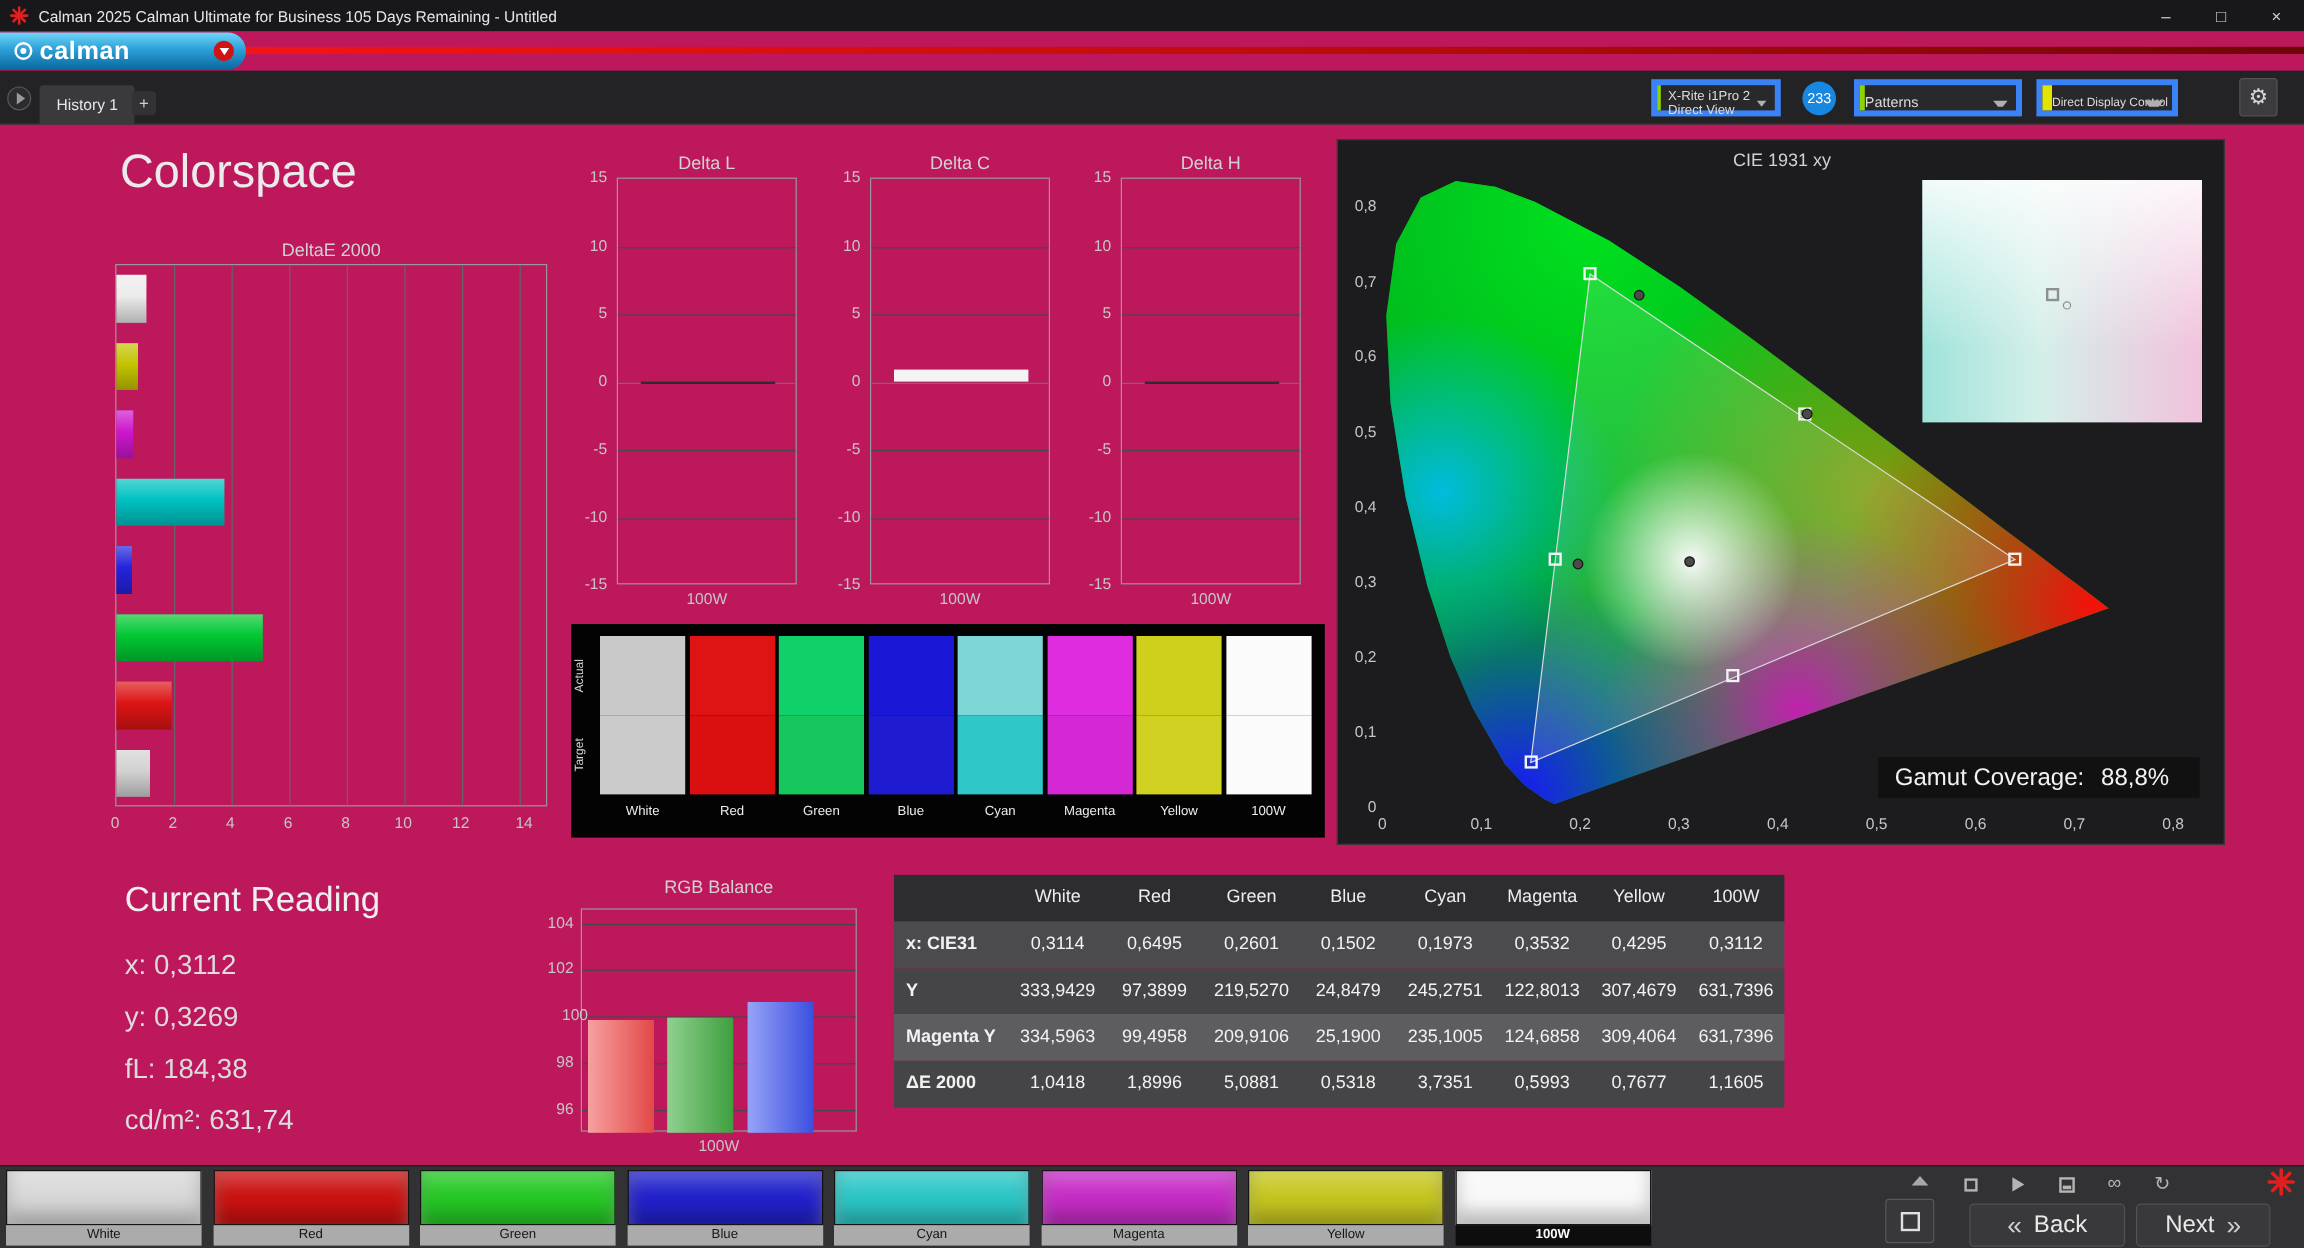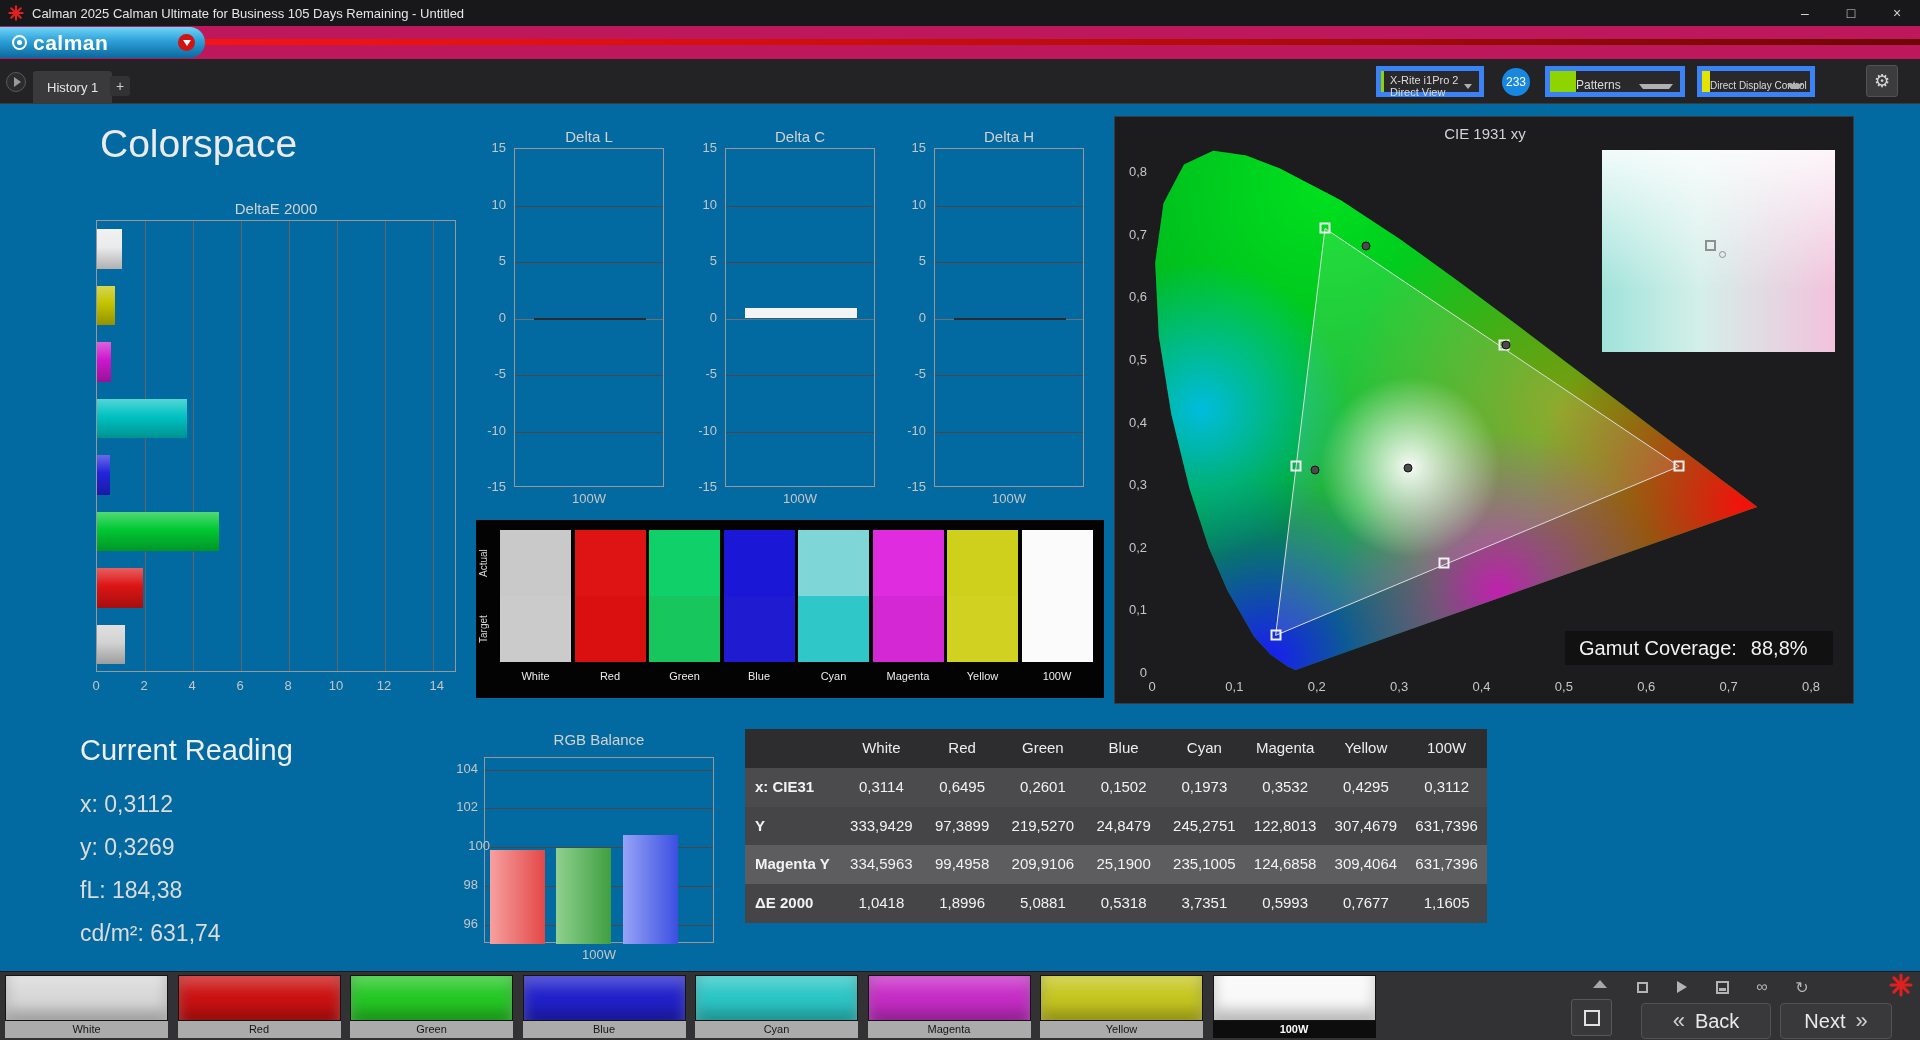--- a/index.html
+++ b/index.html
@@ -30,27 +30,27 @@
   .tri-right{border-top:5px solid transparent;border-bottom:5px solid transparent;border-left:7px solid #9a9a9a;margin-left:2px;}
   .tab{position:absolute;left:33px;top:12px;height:33px;line-height:33px;padding:0 14px;background:#3a3a3d;color:#e6e6e6;font-size:13px;border-radius:3px 3px 0 0;cursor:pointer;}
   .tab-add{position:absolute;left:110px;top:17px;width:20px;height:20px;background:#323234;border-radius:3px;color:#cfcfcf;text-align:center;line-height:20px;font-size:14px;cursor:pointer;}
   .dd{position:absolute;top:7px;height:31px;background:#29292b;border:5px solid #3b82f6;cursor:pointer;}
   .dd .accent{position:absolute;left:0;top:0;bottom:0;width:3px;}
   .dd .dd-arrow{position:absolute;right:7px;top:13px;border-left:4px solid transparent;border-right:4px solid transparent;border-top:5px solid #b0b0b0;}
   .dd-meter{left:1376px;width:108px;padding:3px 0 0 9px;}
   .dd-meter span{display:block;font-size:11px;line-height:12px;color:#dcdcdc;}
   .badge{position:absolute;left:1502px;top:9px;width:28px;height:28px;border-radius:50%;background:#1787e0;color:#fff;font-size:12px;text-align:center;line-height:28px;cursor:pointer;}
   .dd-patterns{left:1545px;width:140px;}
-  .dd-patterns span{display:block;font-size:12px;line-height:29px;padding-left:26px;color:#dcdcdc;}
+  .dd-patterns span{display:block;font-size:12px;line-height:29px;padding-left:4px;color:#dcdcdc;}
   .dd-display{left:1697px;width:118px;}
   .dd-display span{display:block;font-size:10px;line-height:29px;padding-left:8px;color:#dcdcdc;white-space:nowrap;overflow:hidden;}
   .gear-btn{position:absolute;left:1866px;top:6px;width:32px;height:32px;background:#3c3c3f;border:1px solid #525254;border-radius:3px;color:#d4d4d4;font-size:18px;text-align:center;line-height:30px;cursor:pointer;}
 
   
-  .main{position:absolute;left:0;top:104px;width:1920px;height:867px;background:#0369a1;}
+  .main{position:absolute;left:0;top:104px;width:1920px;height:867px;background:#be185d;}
   .page-title{position:absolute;left:100px;top:18px;font-size:39px;color:#ebebeb;}
   .chart{position:absolute;}
   #chart-deltaE{left:96px;top:96px;width:380px;height:500px;}
   #chart-deltaL{left:474px;top:24px;width:200px;height:385px;}
   #chart-deltaC{left:685px;top:24px;width:200px;height:385px;}
   #chart-deltaH{left:894px;top:24px;width:200px;height:385px;}
   #chart-rgb{left:450px;top:627px;width:290px;height:235px;}
   .chart-title{position:absolute;top:0;height:18px;font-size:15px;color:#d2d2d2;text-align:center;}
   .plot{position:absolute;border:1px solid #98989a;}
   .vgrid{position:absolute;top:0;bottom:0;width:1px;background:#646466;}
@@ -76,21 +76,21 @@
   .marker-square{position:absolute;width:11px;height:11px;border:2px solid #f2f2f2;transform:translate(-50%,-50%);z-index:5;}
   .marker-dot{position:absolute;width:9px;height:9px;border-radius:50%;background:#4a4a4a;border:1px solid #141414;transform:translate(-50%,-50%);z-index:5;}
   .gamut-preview{position:absolute;left:487px;top:33px;width:233px;height:202px;z-index:6;
     background:linear-gradient(to bottom,rgba(255,255,255,.85) 0%,rgba(255,255,255,0) 70%),
                linear-gradient(to right,#9fe3da 0%,#d4efe9 42%,#f2c2dc 100%);}
   .preview-square{position:absolute;left:103px;top:90px;width:11px;height:11px;border:2px solid #8f8f8f;}
   .preview-dot{position:absolute;left:117px;top:101px;width:7px;height:7px;border:1px solid #8f8f8f;border-radius:50%;}
   .coverage-bar{position:absolute;left:450px;top:514px;width:268px;height:34px;background:rgba(12,12,12,.68);z-index:6;display:flex;align-items:center;padding-left:14px;gap:14px;font-size:20px;color:#f2f2f2;}
 
   
-  #current-reading{position:absolute;left:80px;top:630px;color:#e2e2e2;}
+  #current-reading{position:absolute;left:104px;top:630px;color:#e2e2e2;}
   .cr-title{font-size:29px;margin-bottom:16px;color:#efefef;}
   .cr-line{font-size:23px;line-height:43px;color:#dcdcdc;}
 
   
   #data-table{position:absolute;left:745px;top:625px;width:742px;}
   .trow{display:grid;grid-template-columns:96px repeat(8,80.75px);height:38.8px;line-height:38.8px;}
   .thead{background:#2d2d2f;color:#ededed;}
   .tcell{text-align:center;font-size:15px;overflow:hidden;white-space:nowrap;}
   .tlabel{text-align:left;padding-left:10px;font-weight:bold;}
 

